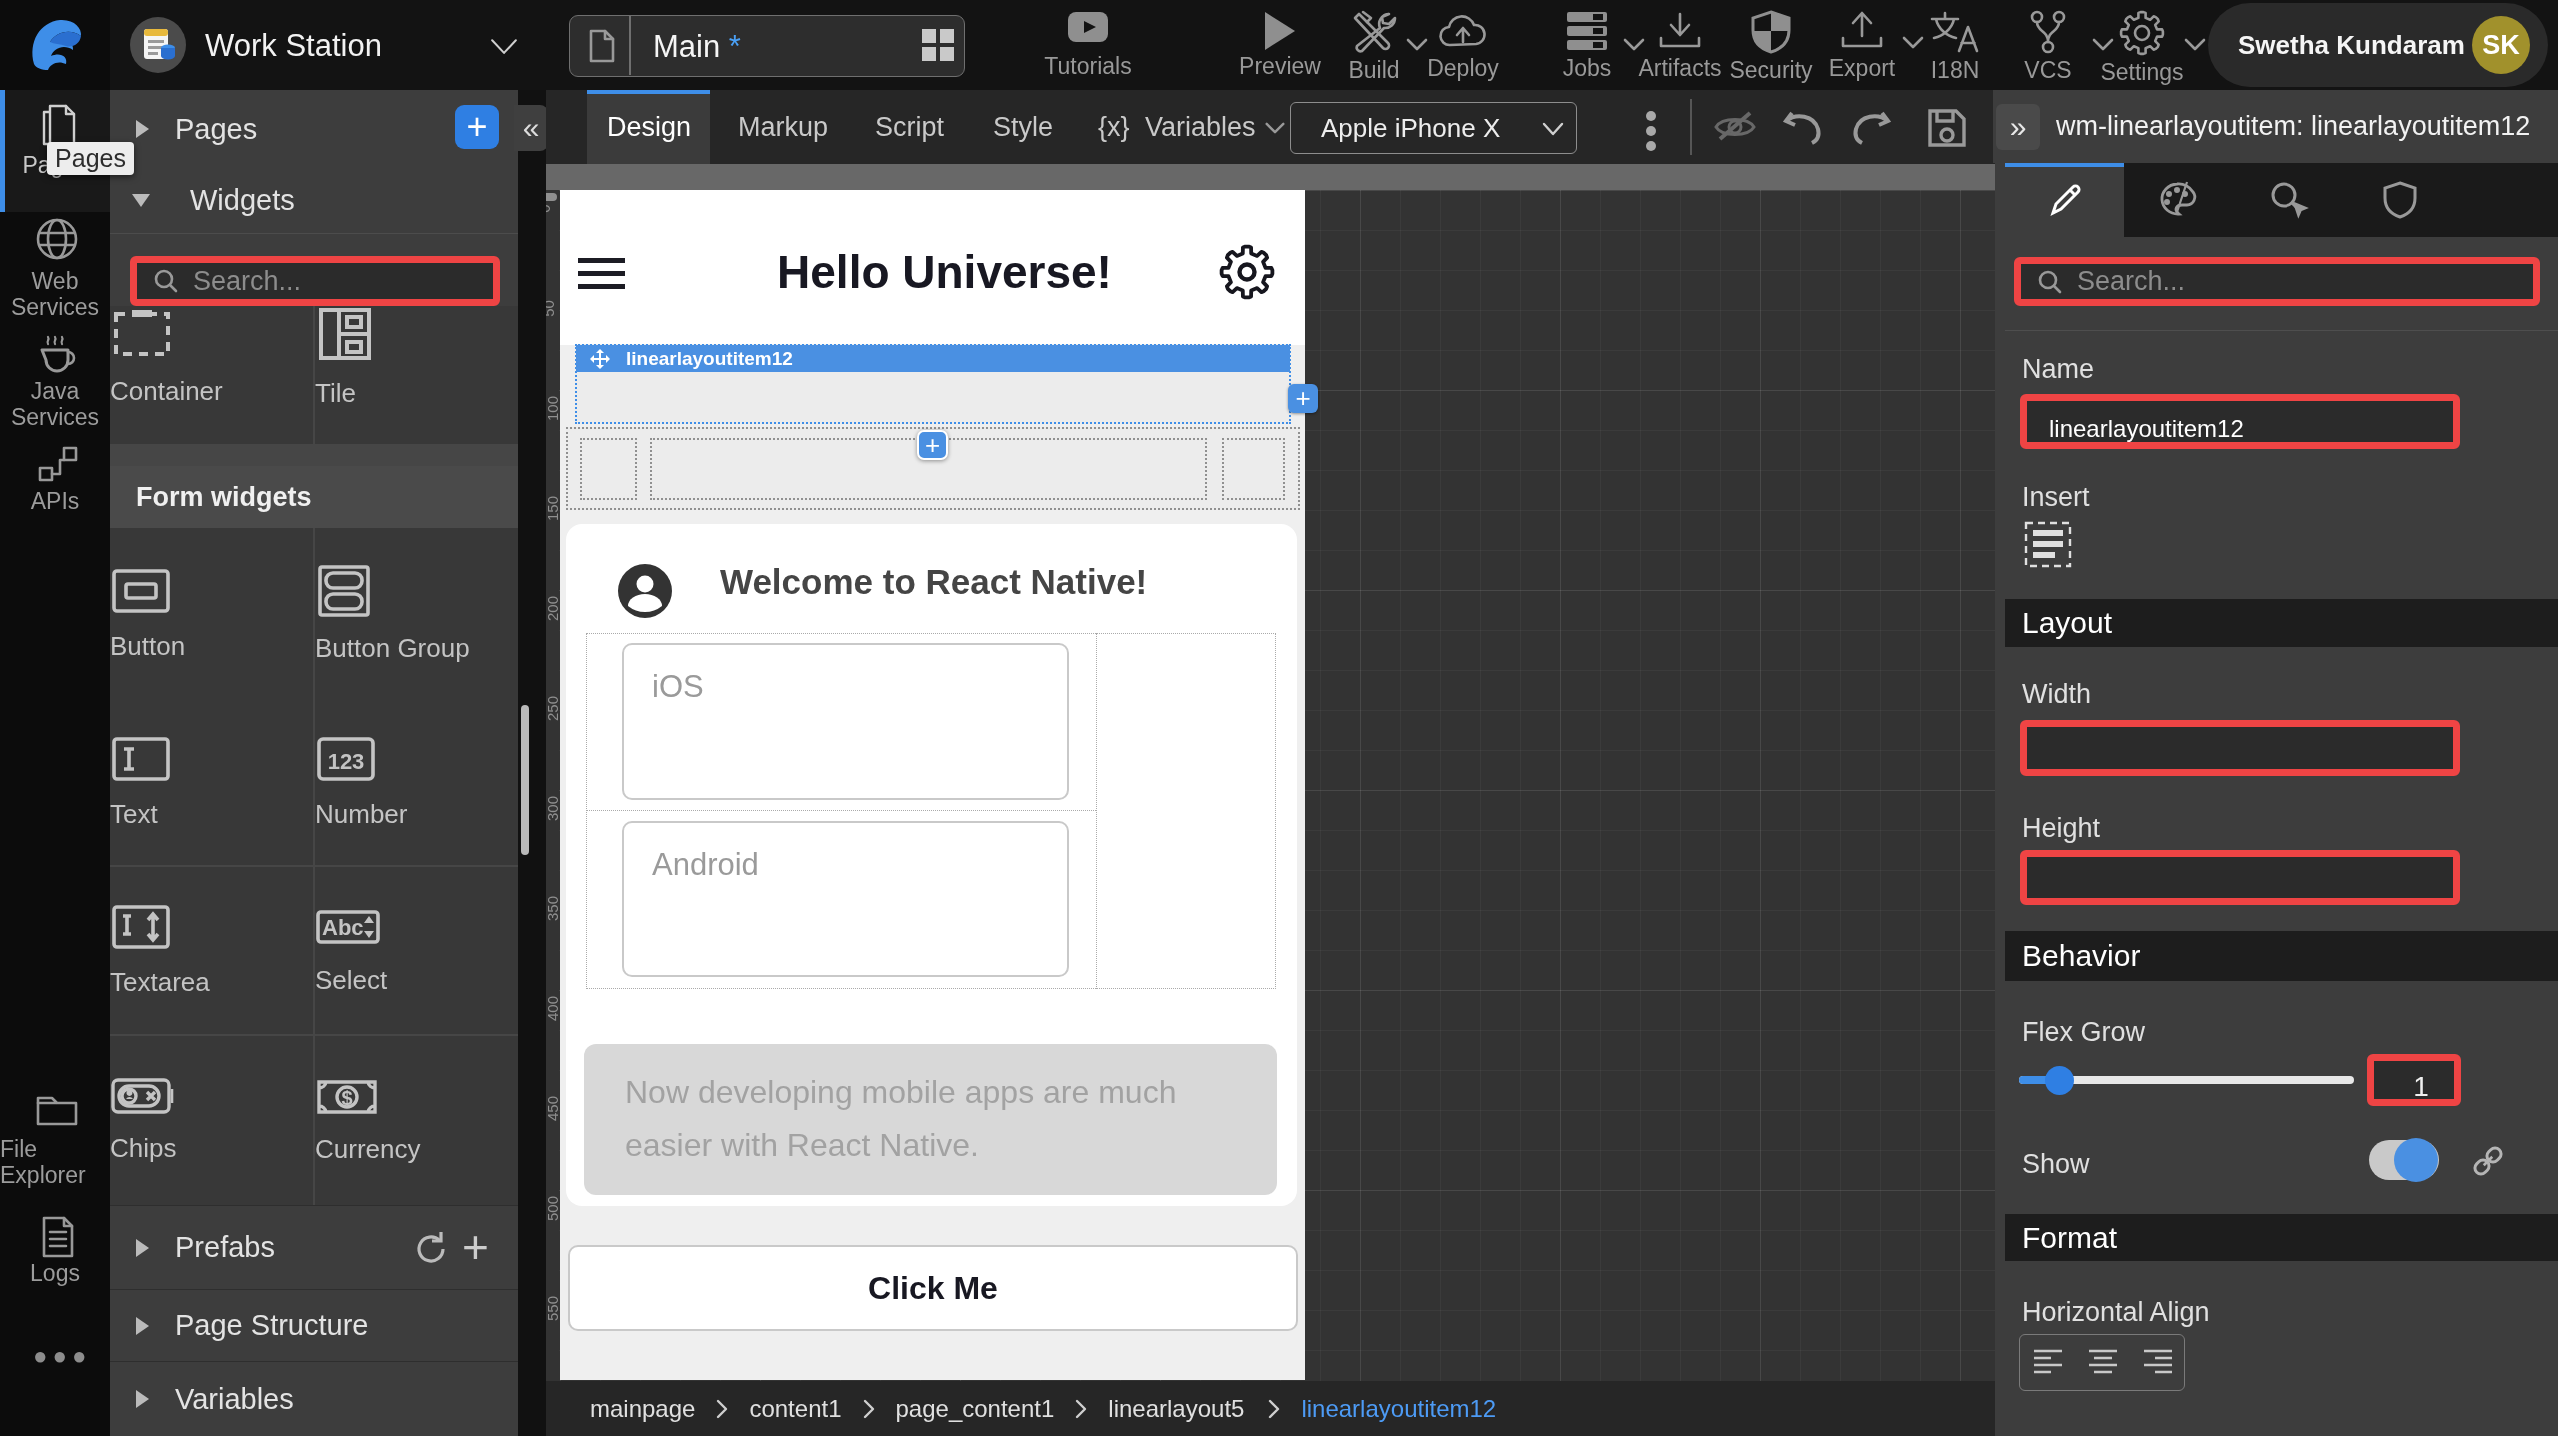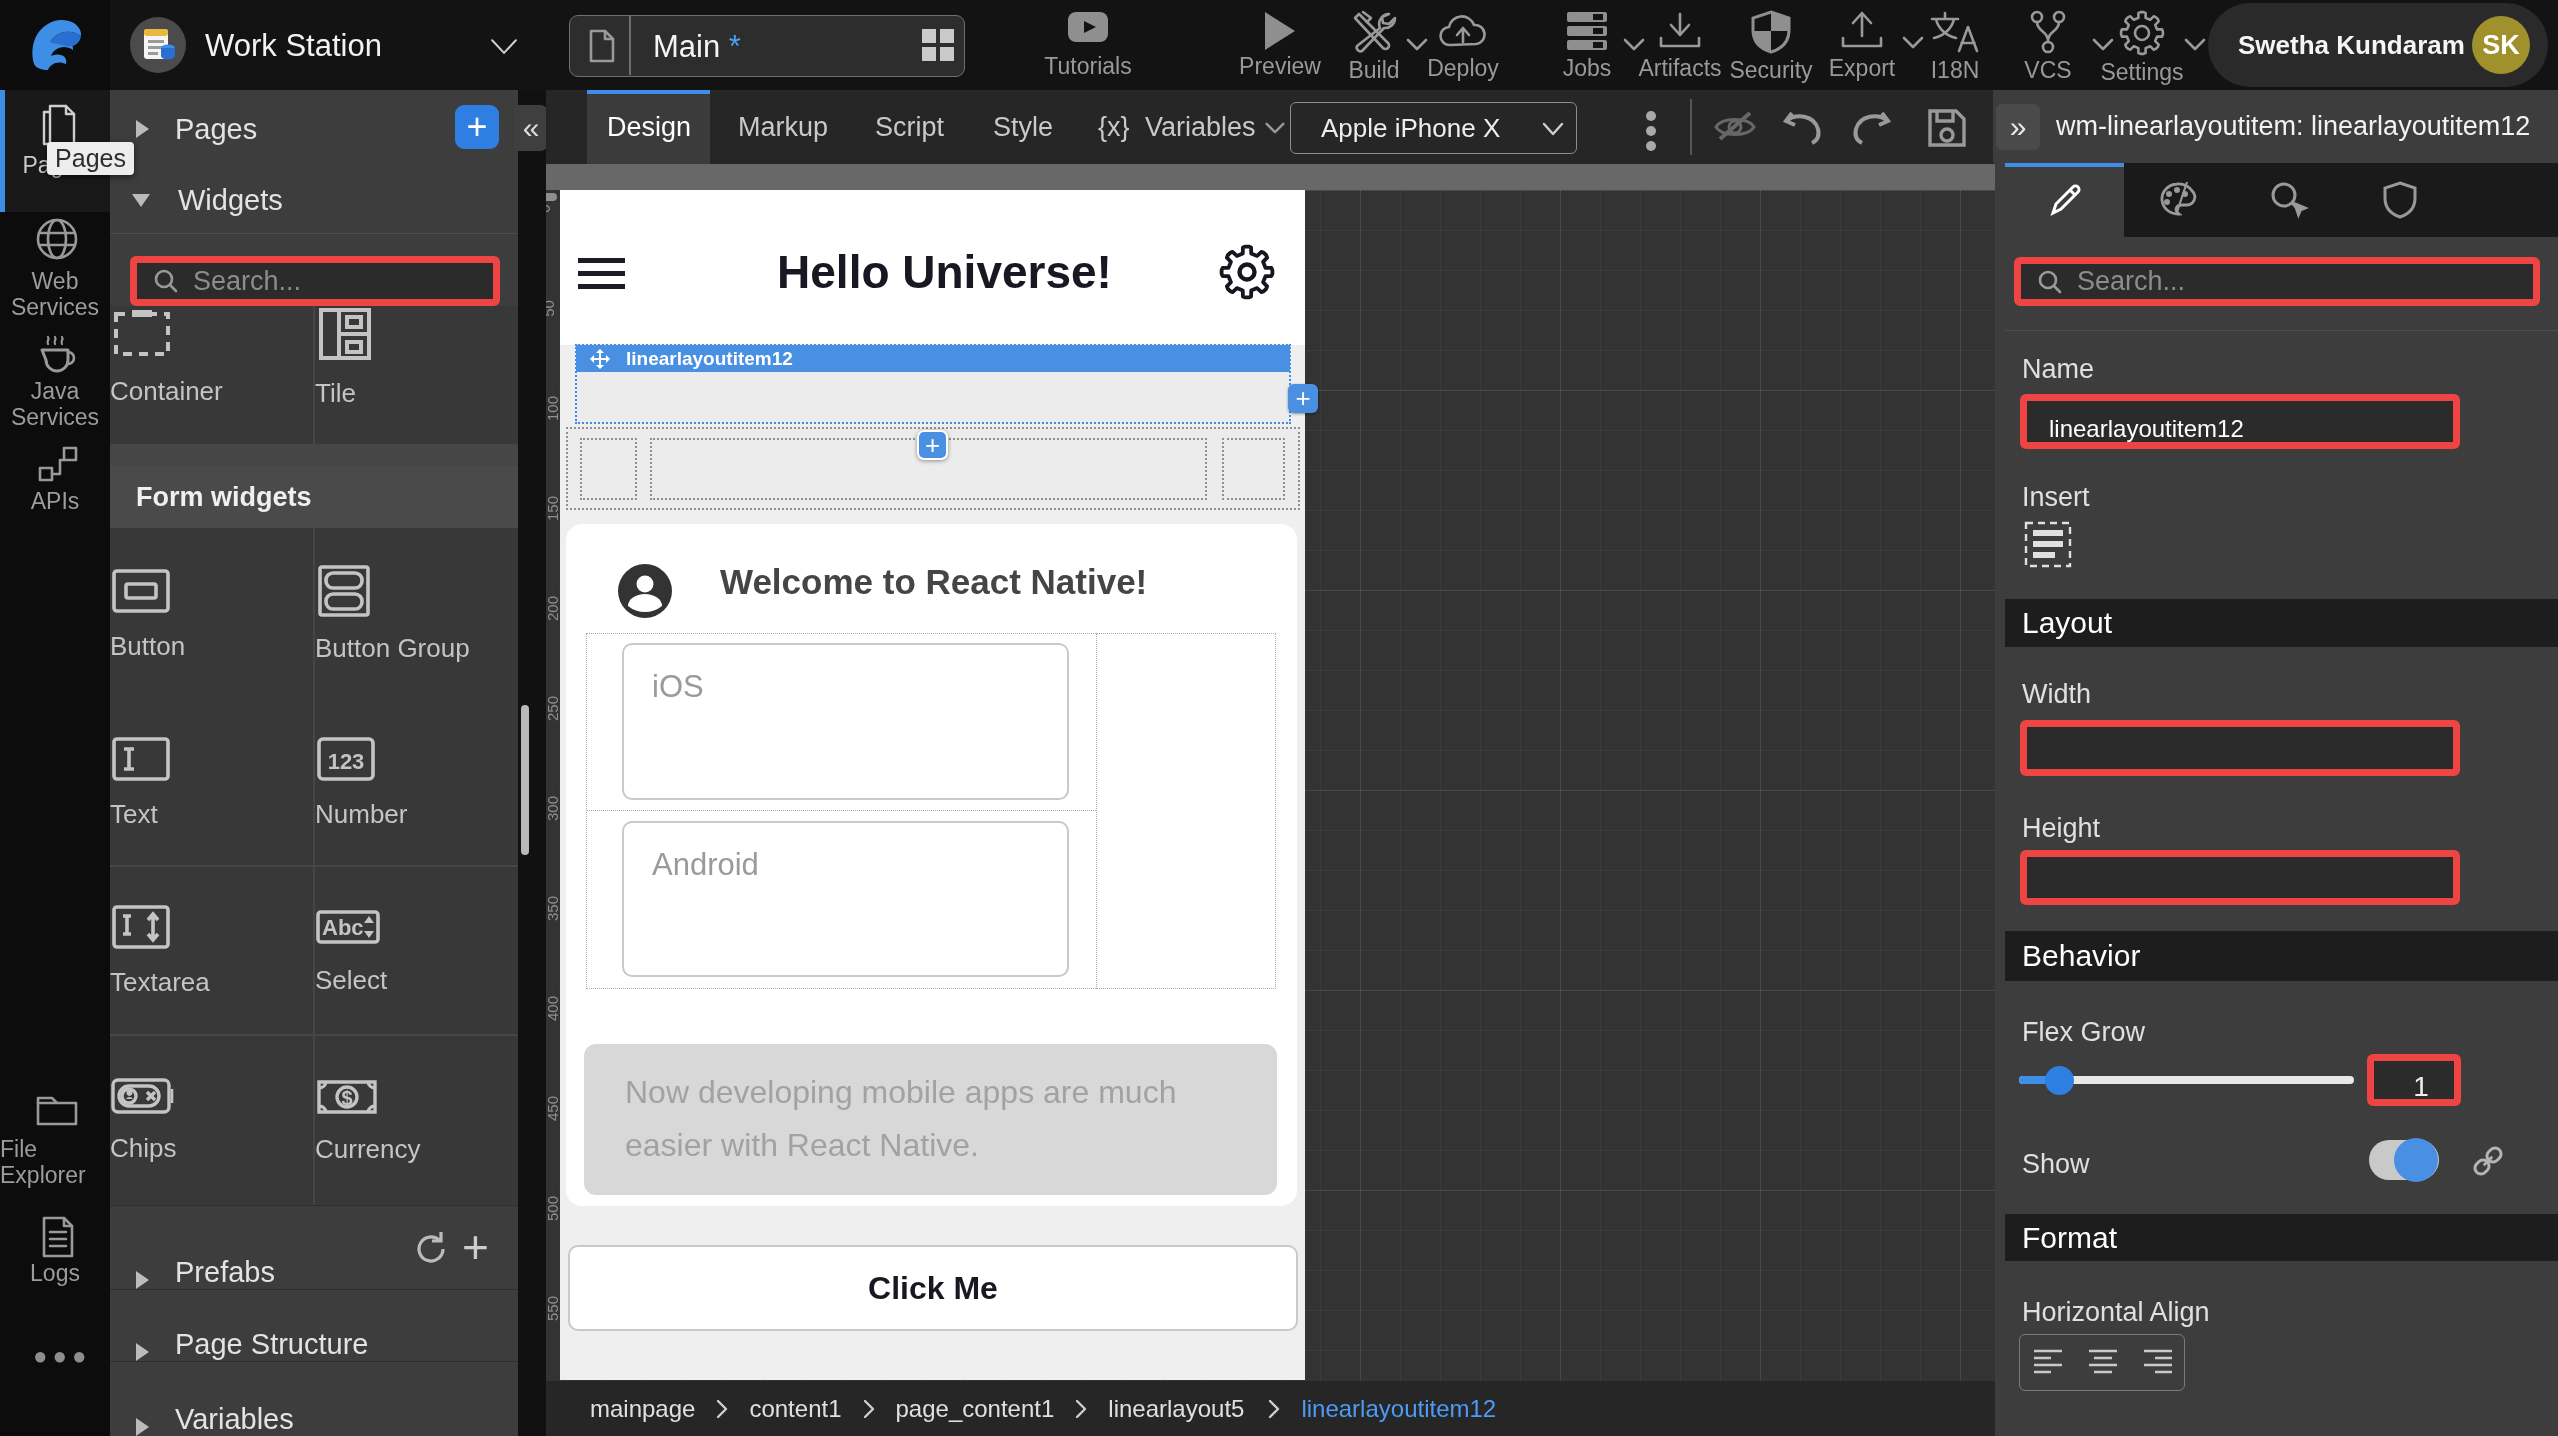--- a/index.html
+++ b/index.html
@@ -6,21 +6,21 @@
 html,body{width:2558px;height:1436px;overflow:hidden}
 body{background:#333;font-family:"Liberation Sans",sans-serif;-webkit-font-smoothing:antialiased}
 .abs{position:absolute}
 .flex{display:flex;align-items:center}
 .ic{stroke:#999;fill:none;stroke-width:2.6;stroke-linecap:round;stroke-linejoin:round}
 .icw{stroke:#cfcfcf;fill:none;stroke-width:2.4;stroke-linecap:round;stroke-linejoin:round}
 .mi{position:absolute;top:10px;text-align:center;color:#999;font-size:23px}
 .mi .lb{margin-top:3px}
 .tile{position:absolute;background:#383838;display:flex;flex-direction:column;justify-content:center;color:#c4c4c4;font-size:26px}
 .tlab{margin-top:16px}
-.secrow{position:absolute;left:110px;width:408px;background:#3d3d3d;border-top:1px solid #2e2e2e;color:#e3e3e3;font-size:29px;display:flex;align-items:flex-end}
+.secrow{position:absolute;left:110px;width:408px;background:#3d3d3d;border-top:1px solid #2e2e2e;color:#e3e3e3;font-size:29px;display:flex;align-items:center}
 .tri-r{display:inline-block;width:0;height:0;border-top:9px solid transparent;border-bottom:9px solid transparent;border-left:13px solid #bbb}
 .tri-d{display:inline-block;width:0;height:0;border-left:9px solid transparent;border-right:9px solid transparent;border-top:13px solid #bbb}
 .inp{position:absolute;background:#2b2b2b;border:7px solid #ef4444;border-radius:6px}
 .rlab{position:absolute;left:2022px;color:#e0e0e0;font-size:27px}
 .rstrip{position:absolute;left:2005px;width:553px;background:#1d1d1d;color:#fff;font-size:30px;display:flex;align-items:center}
 .dotbox{position:absolute;border:2px dotted #909090;background:#ececec}
 </style>
 </head>
 <body>
 
@@ -205,21 +205,21 @@
 </div>
 
 <div class="abs" style="left:110px;top:90px;width:408px;height:1346px;background:#3d3d3d"></div>
 <div class="abs flex" style="left:110px;top:90px;width:408px;height:78px;background:#3d3d3d">
   <span class="tri-r" style="margin-left:26px"></span>
   <span style="margin-left:26px;color:#e3e3e3;font-size:29px">Pages</span>
   <div class="abs flex" style="left:345px;top:15px;width:44px;height:44px;background:#2f7fe3;border-radius:9px;justify-content:center;color:#fff;font-size:36px;font-weight:300">+</div>
 </div>
 <div class="abs flex" style="left:110px;top:168px;width:408px;height:66px;background:#3d3d3d;border-bottom:1px solid #4c4c4c">
   <span class="tri-d" style="margin-left:22px"></span>
-  <span style="margin-left:28px;color:#e3e3e3;font-size:29px">Widgets</span>
+  <span style="margin-left:40px;color:#e3e3e3;font-size:29px">Widgets</span>
 </div>
 <div class="inp flex" style="left:130px;top:256px;width:370px;height:50px">
   <svg class="ic" style="margin-left:16px" width="26" height="26" viewBox="0 0 26 26" stroke-width="2.4">
       <circle cx="11" cy="11" r="8"></circle>
       <path d="M17 17 l6 6"></path>
     </svg>
   <span style="margin-left:14px;color:#8d8d8d;font-size:27px">Search...</span>
 </div>
 
 <div class="abs" style="left:110px;top:306px;width:408px;height:899px;background:#464646;overflow:hidden">

